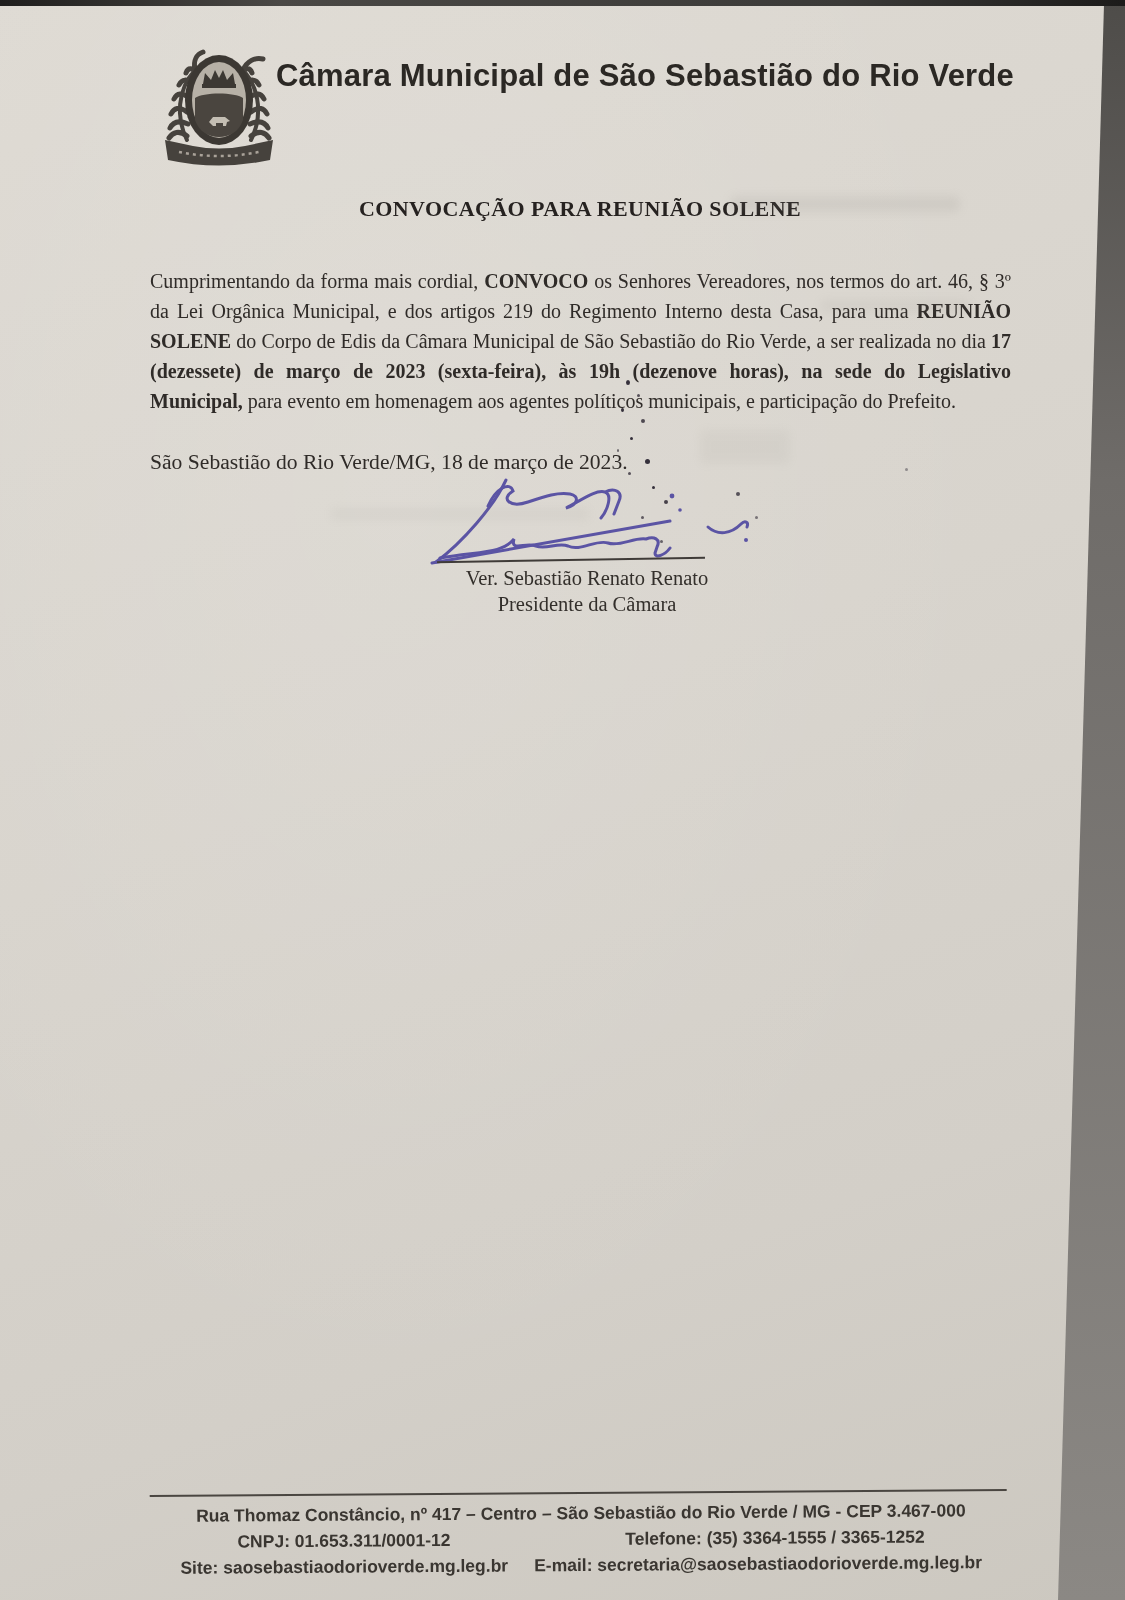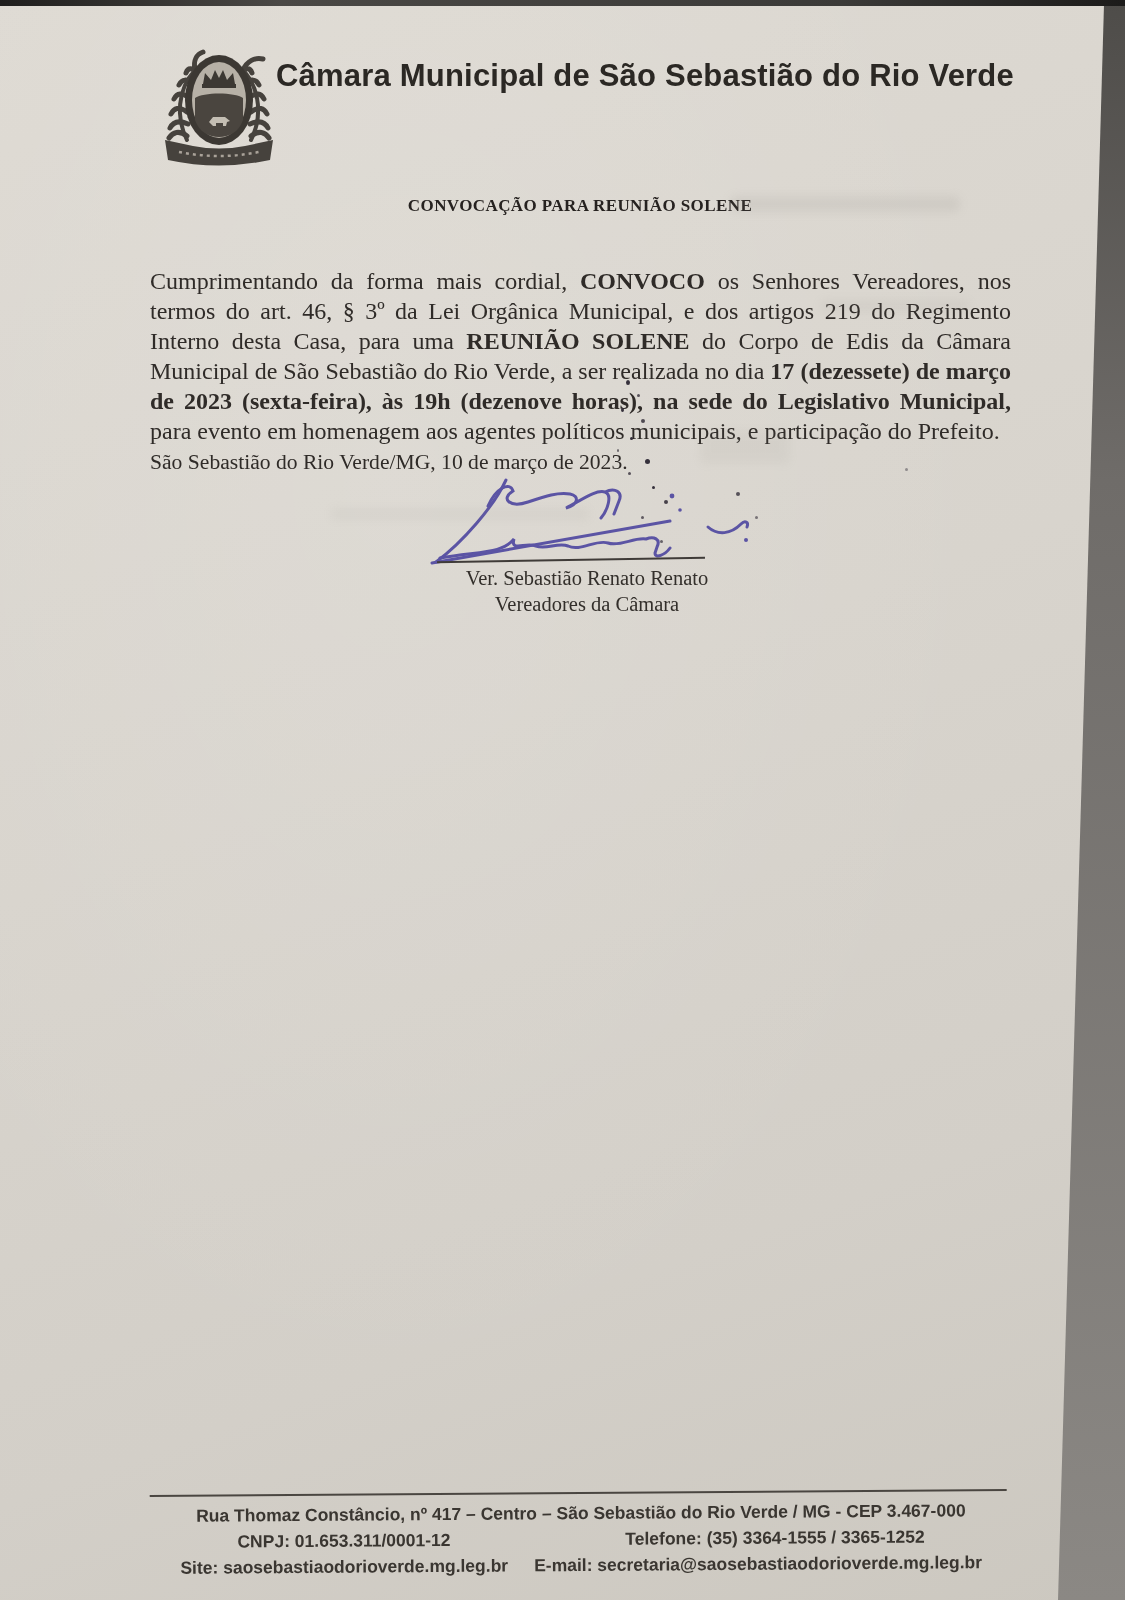--- a/index.html
+++ b/index.html
@@ -20,25 +20,25 @@
 
   
   .logo{position:absolute;left:143px;top:40px;width:152px;height:132px;}
   .head-block{position:absolute;left:270px;top:58px;width:750px;text-align:center;
     font-family:"Liberation Sans",sans-serif;color:#2b2824;}
   .org{font-size:31px;font-weight:bold;letter-spacing:.2px;white-space:nowrap;}
   .state{font-size:23.5px;margin-top:11px;color:#34302c;}
 
   
   .doc-title{position:absolute;left:150px;top:196px;width:860px;text-align:center;
-    font-size:17px;font-weight:bold;letter-spacing:.4px;color:#262220;}
+    font-size:22px;font-weight:bold;letter-spacing:.4px;color:#262220;}
 
   
   .body-par{position:absolute;left:150px;top:266px;width:861px;
-    font-size:24px;line-height:30px;text-align:justify;color:#2f2b28;}
+    font-size:20px;line-height:30px;text-align:justify;color:#2f2b28;}
   .body-par .bold{font-weight:bold;}
   .date-line{position:absolute;left:150px;top:450px;font-size:21.6px;color:#2f2b28;}
 
   
   .sig-svg{position:absolute;left:408px;top:466px;width:360px;height:100px;}
   .sig-line{position:absolute;left:437px;top:559px;width:268px;height:2px;background:#3f3b38;transform:rotate(-1deg);}
   .signer{position:absolute;left:426px;top:565px;width:322px;text-align:center;
     font-size:20.5px;line-height:26px;color:#332f2b;}
 
   
@@ -93,40 +93,40 @@
     </svg>
 
     <div class="head-block">
       <div class="org">Câmara Municipal de São Sebastião do Rio Verde</div>
     </div>
 
     <div class="doc-title">CONVOCAÇÃO PARA REUNIÃO SOLENE</div>
 
     <div class="body-par"><span>Cumprimentando da forma mais cordial, </span><span class="bold">CONVOCO</span><span> os Senhores Vereadores, nos termos do art. 46, § 3º da Lei Orgânica Municipal, e dos artigos 219 do Regimento Interno desta Casa, para uma </span><span class="bold">REUNIÃO SOLENE</span><span> do Corpo de Edis da Câmara Municipal de São Sebastião do Rio Verde, a ser realizada no dia </span><span class="bold">17 (dezessete) de março de 2023 (sexta-feira), às 19h (dezenove horas), na sede do Legislativo Municipal,</span><span> para evento em homenagem aos agentes políticos municipais, e participação do Prefeito.</span></div>
 
-    <div class="date-line">São Sebastião do Rio Verde/MG, 10 de março de 2023.</div>
+    <div class="date-line">São Sebastião do Rio Verde/MG, 18 de março de 2023.</div>
 
     <svg class="sig-svg" viewBox="0 0 360 100" aria-hidden="true">
       <g fill="none" stroke="#5b54a4" stroke-width="3" stroke-linecap="round">
         <path d="M28,96 C55,76 86,40 98,14"></path>
         <path d="M80,40 C88,22 102,15 105,25 C92,33 102,42 120,36 C138,30 150,26 162,28 C172,30 170,39 158,42 C172,35 188,23 197,26 C205,29 199,45 193,52 M197,26 C207,21 215,26 211,35 L206,48"></path>
         <path d="M24,97 L262,55"></path>
         <path d="M32,92 C72,85 94,88 106,73 C102,86 118,76 128,80 C138,84 150,76 160,80 C172,86 188,73 200,77 C212,81 226,71 238,73 C246,70 253,73 249,81 L247,87 C247,93 257,89 262,82"></path>
         <path d="M300,61 C310,70 323,68 333,58 C337,54 341,56 339,61"></path>
       </g>
       <g fill="#5b54a4">
         <circle cx="264" cy="30" r="2.4"></circle>
           <circle cx="272" cy="44" r="1.8"></circle>
           <circle cx="338" cy="74" r="2"></circle>
       </g>
     </svg>
     <div class="sig-line"></div>
     <div class="signer">
       <div>Ver. Sebastião Renato Renato</div>
-      <div>Vereadores da Câmara</div>
+      <div>Presidente da Câmara</div>
     </div>
 
     <div>
       <div class="speck" style="left:626px;top:380px;width:4px;height:5px;"></div>
       <div class="speck" style="left:637px;top:394px;width:3px;height:3px;opacity:.8;"></div>
       <div class="speck" style="left:621px;top:408px;width:3px;height:4px;"></div>
       <div class="speck" style="left:641px;top:419px;width:4px;height:4px;opacity:.85;"></div>
       <div class="speck" style="left:630px;top:437px;width:3px;height:3px;"></div>
       <div class="speck" style="left:617px;top:449px;width:2px;height:3px;opacity:.7;"></div>
       <div class="speck" style="left:645px;top:459px;width:5px;height:5px;"></div>

